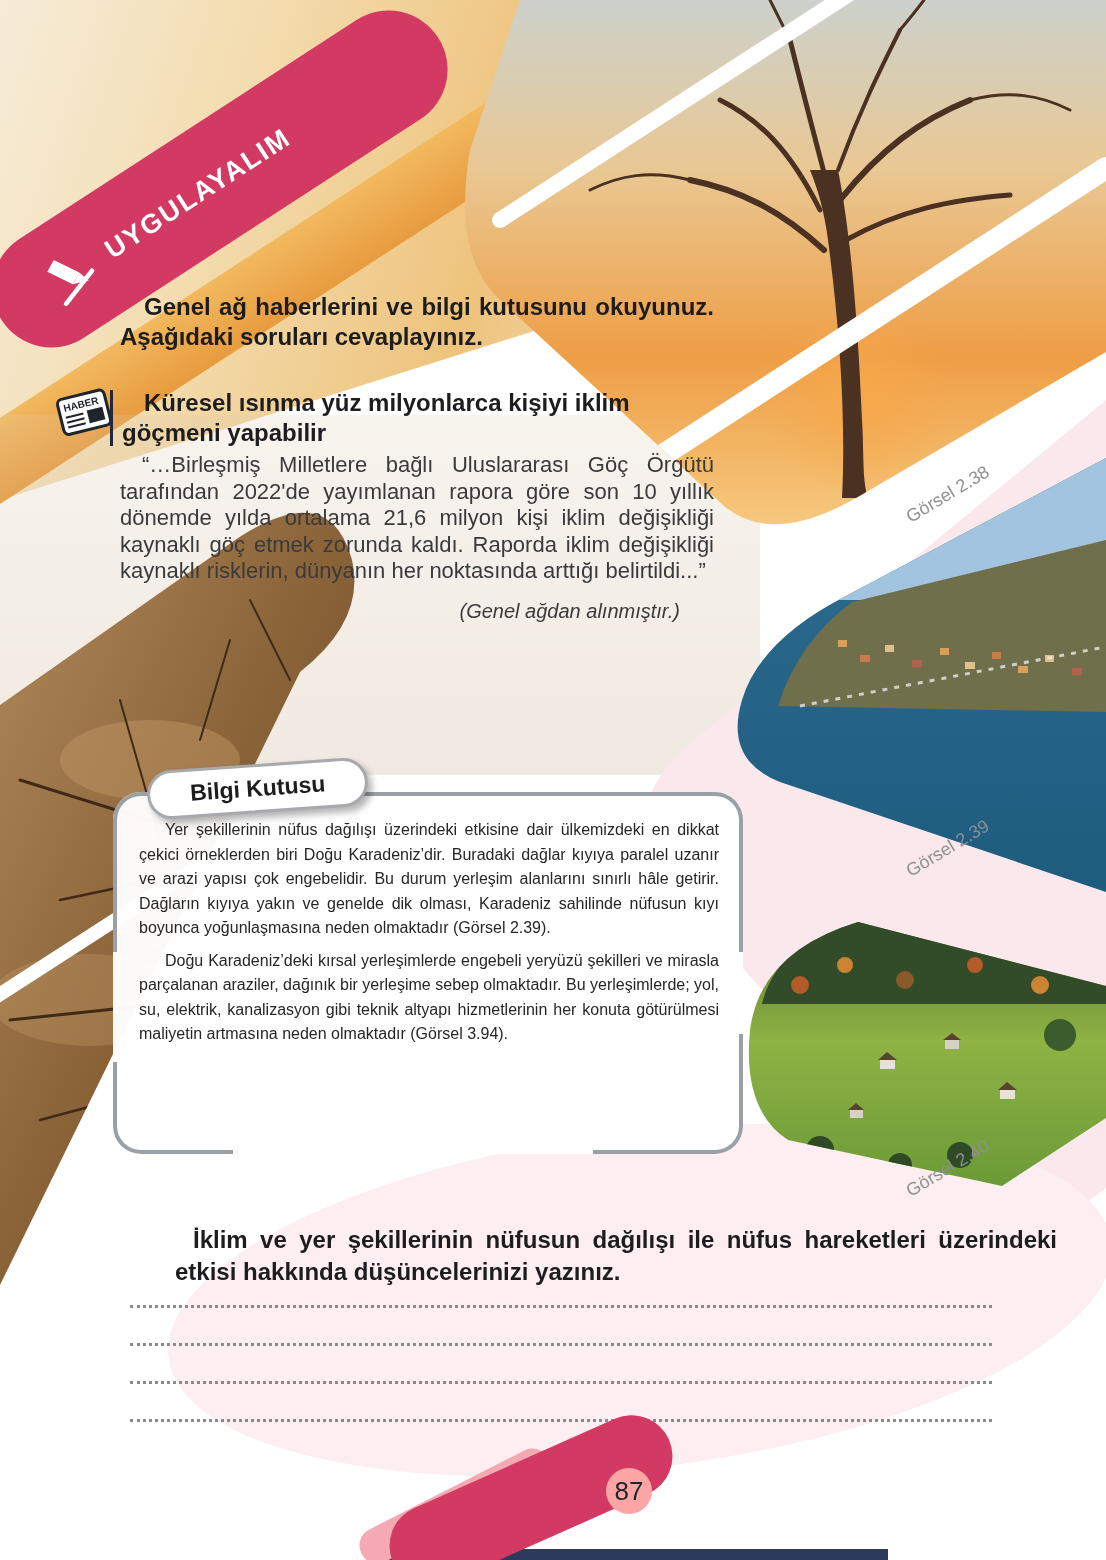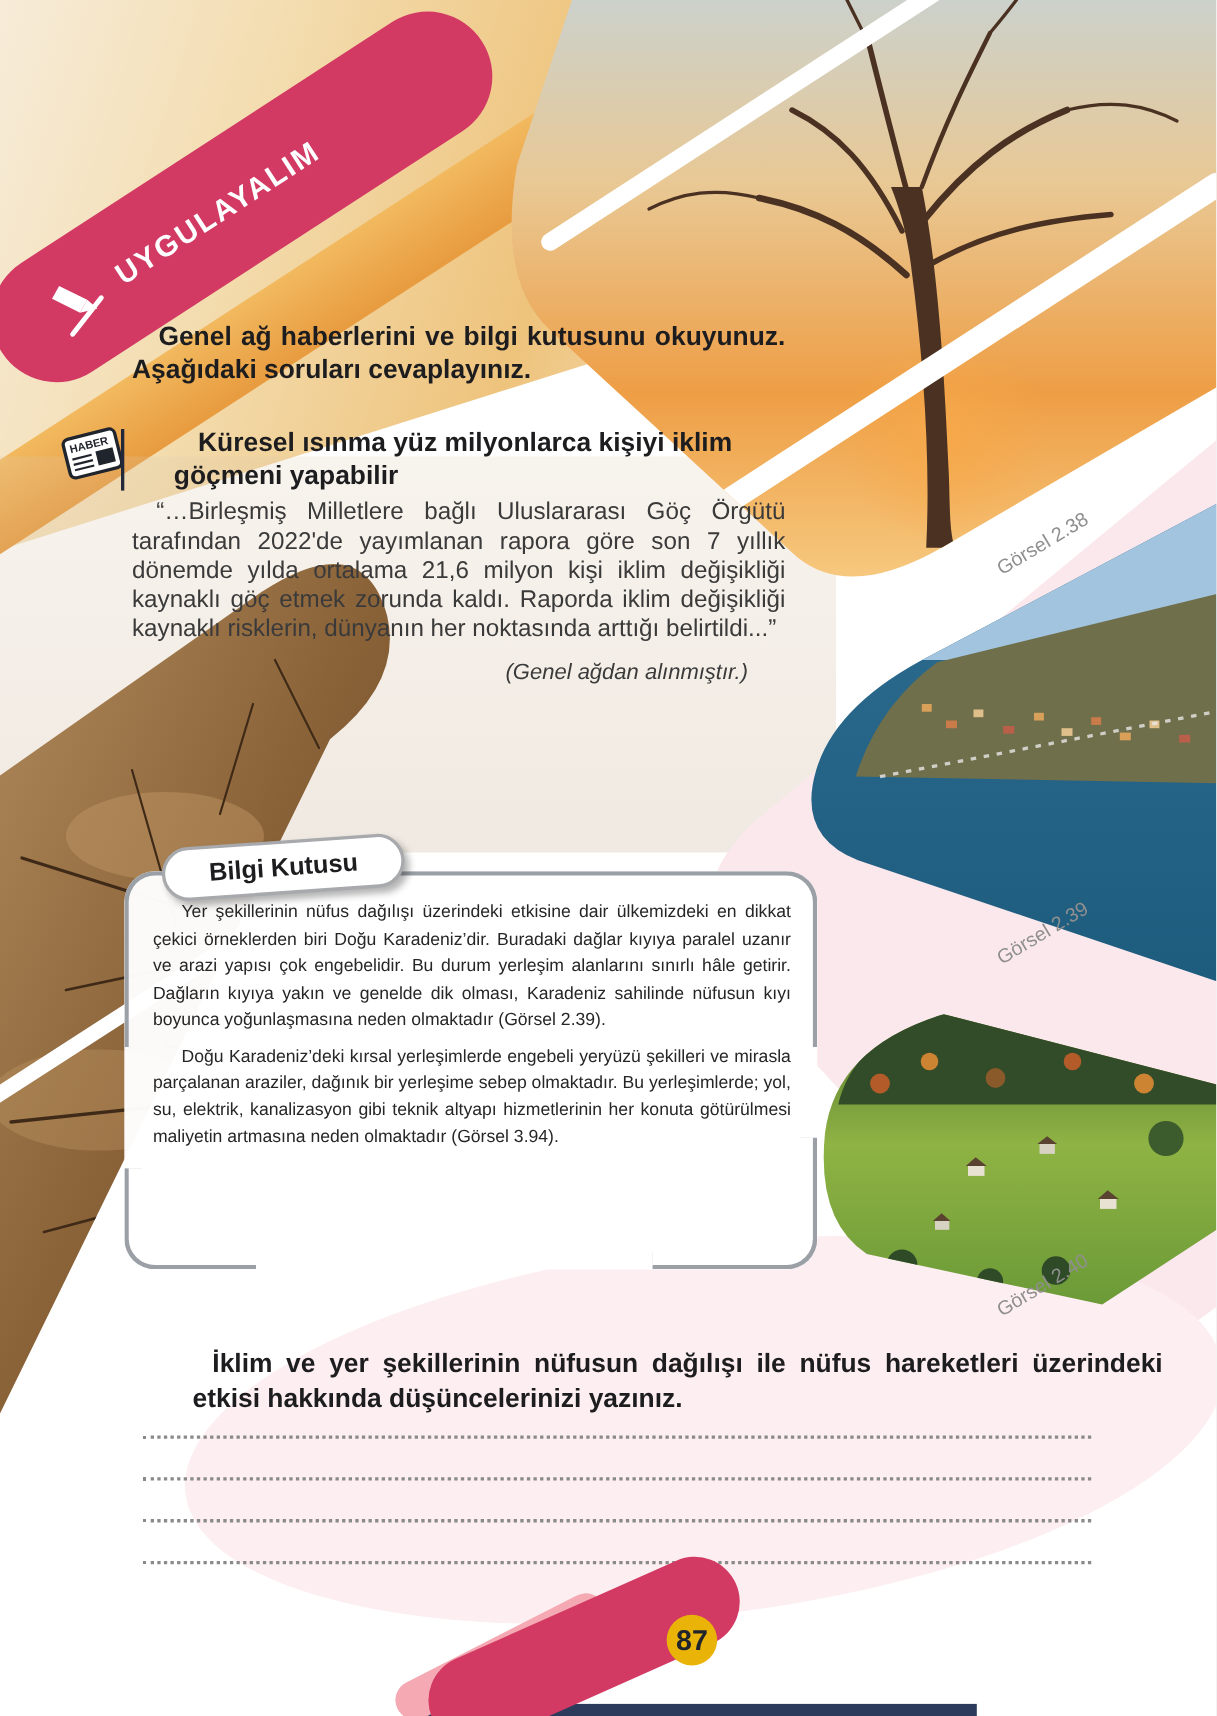--- a/index.html
+++ b/index.html
@@ -42,21 +42,20 @@
   
   .intro {
     left:120px; top:292px; width:594px;
     font-size:24px; line-height:30px; font-weight:bold; color:#1d1d1f;
     text-align:justify; text-indent:24px;
   }
   .news-headline {
     left:122px; top:388px; width:600px;
     font-size:24px; line-height:30px; font-weight:bold; color:#1d1d1f;
     text-indent:22px;
-    margin-left:36px;
   }
   .news-bar { left:110px; top:390px; width:3px; height:56px; background:#23283a; }
   .quote {
     left:120px; top:452px; width:594px;
     font-size:22px; line-height:26.5px; color:#3a3a3a;
     text-align:justify; text-indent:22px;
   }
   .quote-source {
     left:120px; top:600px; width:560px;
     font-size:20px; color:#3a3a3a; text-align:right;font-style:italic;
@@ -115,22 +114,22 @@
   .pill-light {
     left:350px; top:1488px; width:210px; height:36px; border-radius:18px;
     background:#f5a9b3; transform:rotate(-27deg);
   }
   .pill-dark {
     left:380px; top:1460px; width:302px; height:82px; border-radius:41px;
     background:#d23a64; transform:rotate(-24deg);
   }
   .page-circle {
     left:606px; top:1468px; width:46px; height:46px; border-radius:50%;
-    background:#eab308; display:flex; align-items:center; justify-content:center;
-    font-size:26px; font-weight:bold; color:#20242c;
+    background:#fca5a5; display:flex; align-items:center; justify-content:center;
+    font-size:26px; font-weight:normal; color:#20242c;
   }
   .navy-bar { left:368px; top:1549px; width:520px; height:11px; background:#2c3a5c; }
 </style>
 </head>
 <body>
 
 <div class="page">
 
   <div class="abs sky"></div>
   <div class="abs orange-band"></div>
@@ -285,21 +284,21 @@
       <rect x="8" y="12" width="48" height="36" rx="5" fill="#fff" stroke="#20242c" stroke-width="3"></rect>
       <text x="13" y="25" font-size="10" font-weight="bold" fill="#20242c">HABER</text>
       <line x1="13" y1="31" x2="31" y2="31" stroke="#20242c" stroke-width="2"></line>
       <line x1="13" y1="36" x2="31" y2="36" stroke="#20242c" stroke-width="2"></line>
       <line x1="13" y1="41" x2="31" y2="41" stroke="#20242c" stroke-width="2"></line>
       <rect x="35" y="29" width="16" height="13" fill="#20242c"></rect>
     </g>
   </svg>
   <div class="abs news-bar"></div>
   <div class="abs news-headline">Küresel ısınma yüz milyonlarca kişiyi iklim göçmeni yapabilir</div>
-  <div class="abs quote">“…Birleşmiş Milletlere bağlı Uluslararası Göç Örgütü tarafından 2022'de yayımlanan rapora göre son 7 yıllık dönemde yılda ortalama 21,6 milyon kişi iklim değişikliği kaynaklı göç etmek zorunda kaldı. Raporda iklim değişikliği kaynaklı risklerin, dünyanın her noktasında arttığı belirtildi...”</div>
+  <div class="abs quote">“…Birleşmiş Milletlere bağlı Uluslararası Göç Örgütü tarafından 2022'de yayımlanan rapora göre son 10 yıllık dönemde yılda ortalama 21,6 milyon kişi iklim değişikliği kaynaklı göç etmek zorunda kaldı. Raporda iklim değişikliği kaynaklı risklerin, dünyanın her noktasında arttığı belirtildi...”</div>
   <div class="abs quote-source">(Genel ağdan alınmıştır.)</div>
 
   <div class="abs info-box">
     <div class="abs frame-top"></div>
     <div class="abs frame-bl"></div>
     <div class="abs frame-br"></div>
     <div class="abs info-tab">Bilgi Kutusu</div>
     <div class="abs info-text">
       <p>Yer şekillerinin nüfus dağılışı üzerindeki etkisine dair ülkemizdeki en dikkat çekici örneklerden biri Doğu Karadeniz’dir.  Buradaki dağlar kıyıya paralel uzanır ve arazi yapısı çok engebelidir. Bu durum yerleşim alanlarını sınırlı hâle getirir. Dağların kıyıya yakın ve genelde dik olması, Karadeniz sahilinde nüfusun kıyı boyunca yoğunlaşmasına neden olmaktadır (Görsel 2.39).</p>
       <p>Doğu Karadeniz’deki kırsal yerleşimlerde engebeli yeryüzü şekilleri ve mirasla parçalanan araziler, dağınık bir yerleşime sebep olmaktadır. Bu yerleşimlerde; yol, su, elektrik, kanalizasyon gibi teknik altyapı hizmetlerinin her konuta götürülmesi maliyetin artmasına neden olmaktadır (Görsel 3.94).</p>

